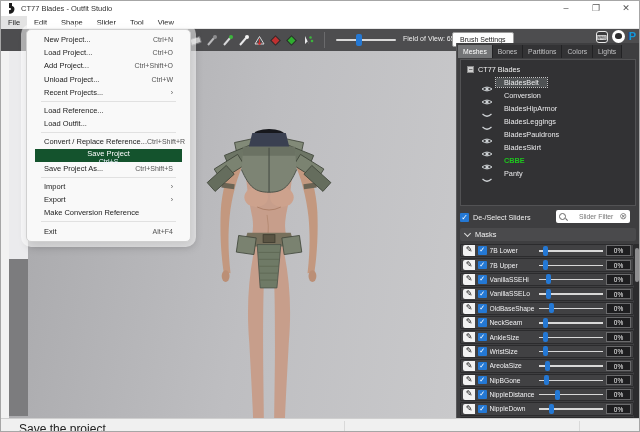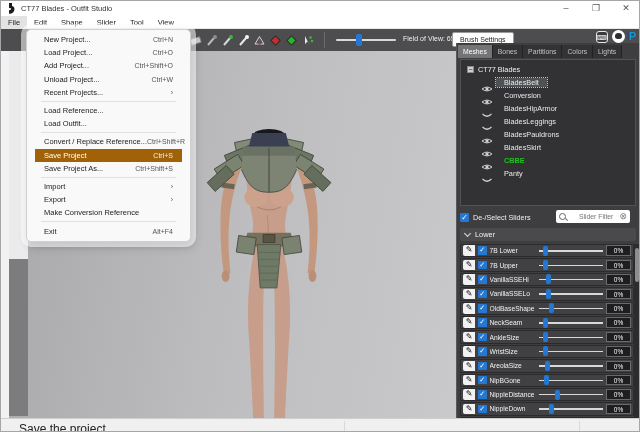--- a/index.html
+++ b/index.html
@@ -46,21 +46,21 @@
   .dark-strip { position:absolute; left:8px; top:258px; width:19px; height:157px; background:#7c7c7e; z-index:5; }
   .model-svg { position:absolute; left:197px; top:55px; width:148px; height:356px; z-index:2; }
 
   
   .file-menu { position:absolute; left:25px; top:28px; width:165px; background:#f9f9f9;
                border:1px solid #d0d0d0; border-radius:5px; padding:3px 8px;
                box-shadow:0 0 0 5px rgba(255,255,255,0.55), 2px 4px 10px rgba(0,0,0,0.28); z-index:50; }
   .fm-item { height:13.2px; display:flex; align-items:center; padding:0 9px; font-size:7.5px; color:#1b1b1b; }
   .fm-label { flex:1; white-space:nowrap; }
   .fm-shortcut { color:#555; font-size:7px; }
-  .fm-item.hl { background:#a16207; color:#fff; }
+  .fm-item.hl { background:#14532d; color:#fff;flex-direction:column; }
   .fm-item.hl .fm-shortcut { color:#eaf1fc; }
   .fm-sep { height:1px; background:#e1e1e1; margin:2px 6px; }
 
   
   .panel { position:absolute; left:455px; top:42px; width:185px; height:375px; background:#3e3e40;
            border-left:1px solid #59595b; z-index:20; }
   .tabs { position:absolute; left:1px; top:2px; height:13px; display:flex; }
   .tab { height:13px; line-height:13px; padding:0 5px; font-size:6.8px; color:#c2c2c4;
          background:#333335; border-right:1px solid #222224; }
   .tab.active { background:#737476; color:#ffffff; }
@@ -381,21 +381,21 @@
       <span class="checkbox">✓</span>
       <span class="deselect-label">De-/Select Sliders</span>
       <div class="searchbox">
         <span class="search-glyph"></span>
         <input class="search-input" placeholder="Slider Filter" style="">
         <span class="clear-glyph">⊗</span>
       </div>
     </div>
     <div class="group-header">
       <span class="chev"></span>
-      <span class="group-label">Lower</span>
+      <span class="group-label">Masks</span>
     </div>
     <div class="slider-list" id="slider-list">
         <div class="slider-row">
           <span class="pencil-btn">✎</span>
           <span class="checkbox">✓</span>
           <span class="slider-name">7B Lower</span>
           <span class="slider-track">
             <span class="slider-thumb" style="left: 7%;"></span>
           </span>
           <span class="value-box">0%</span>

